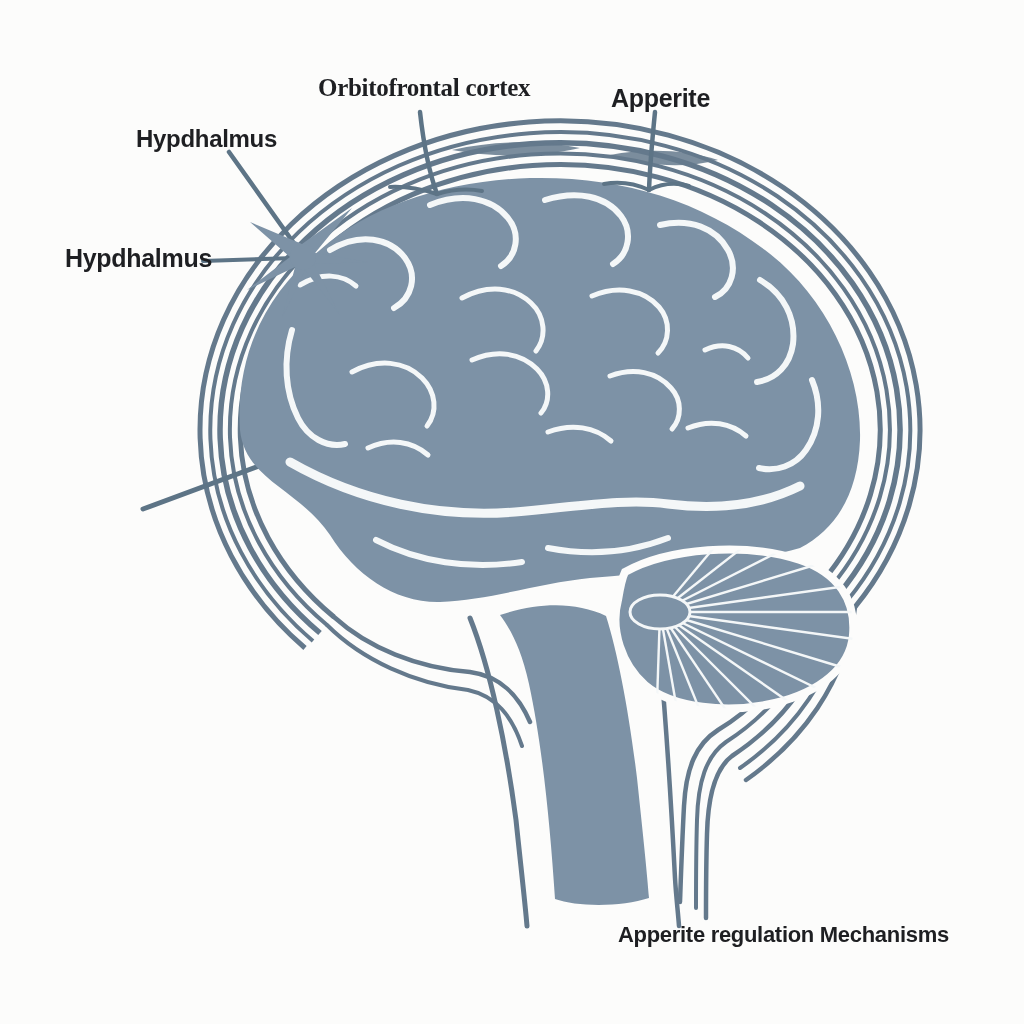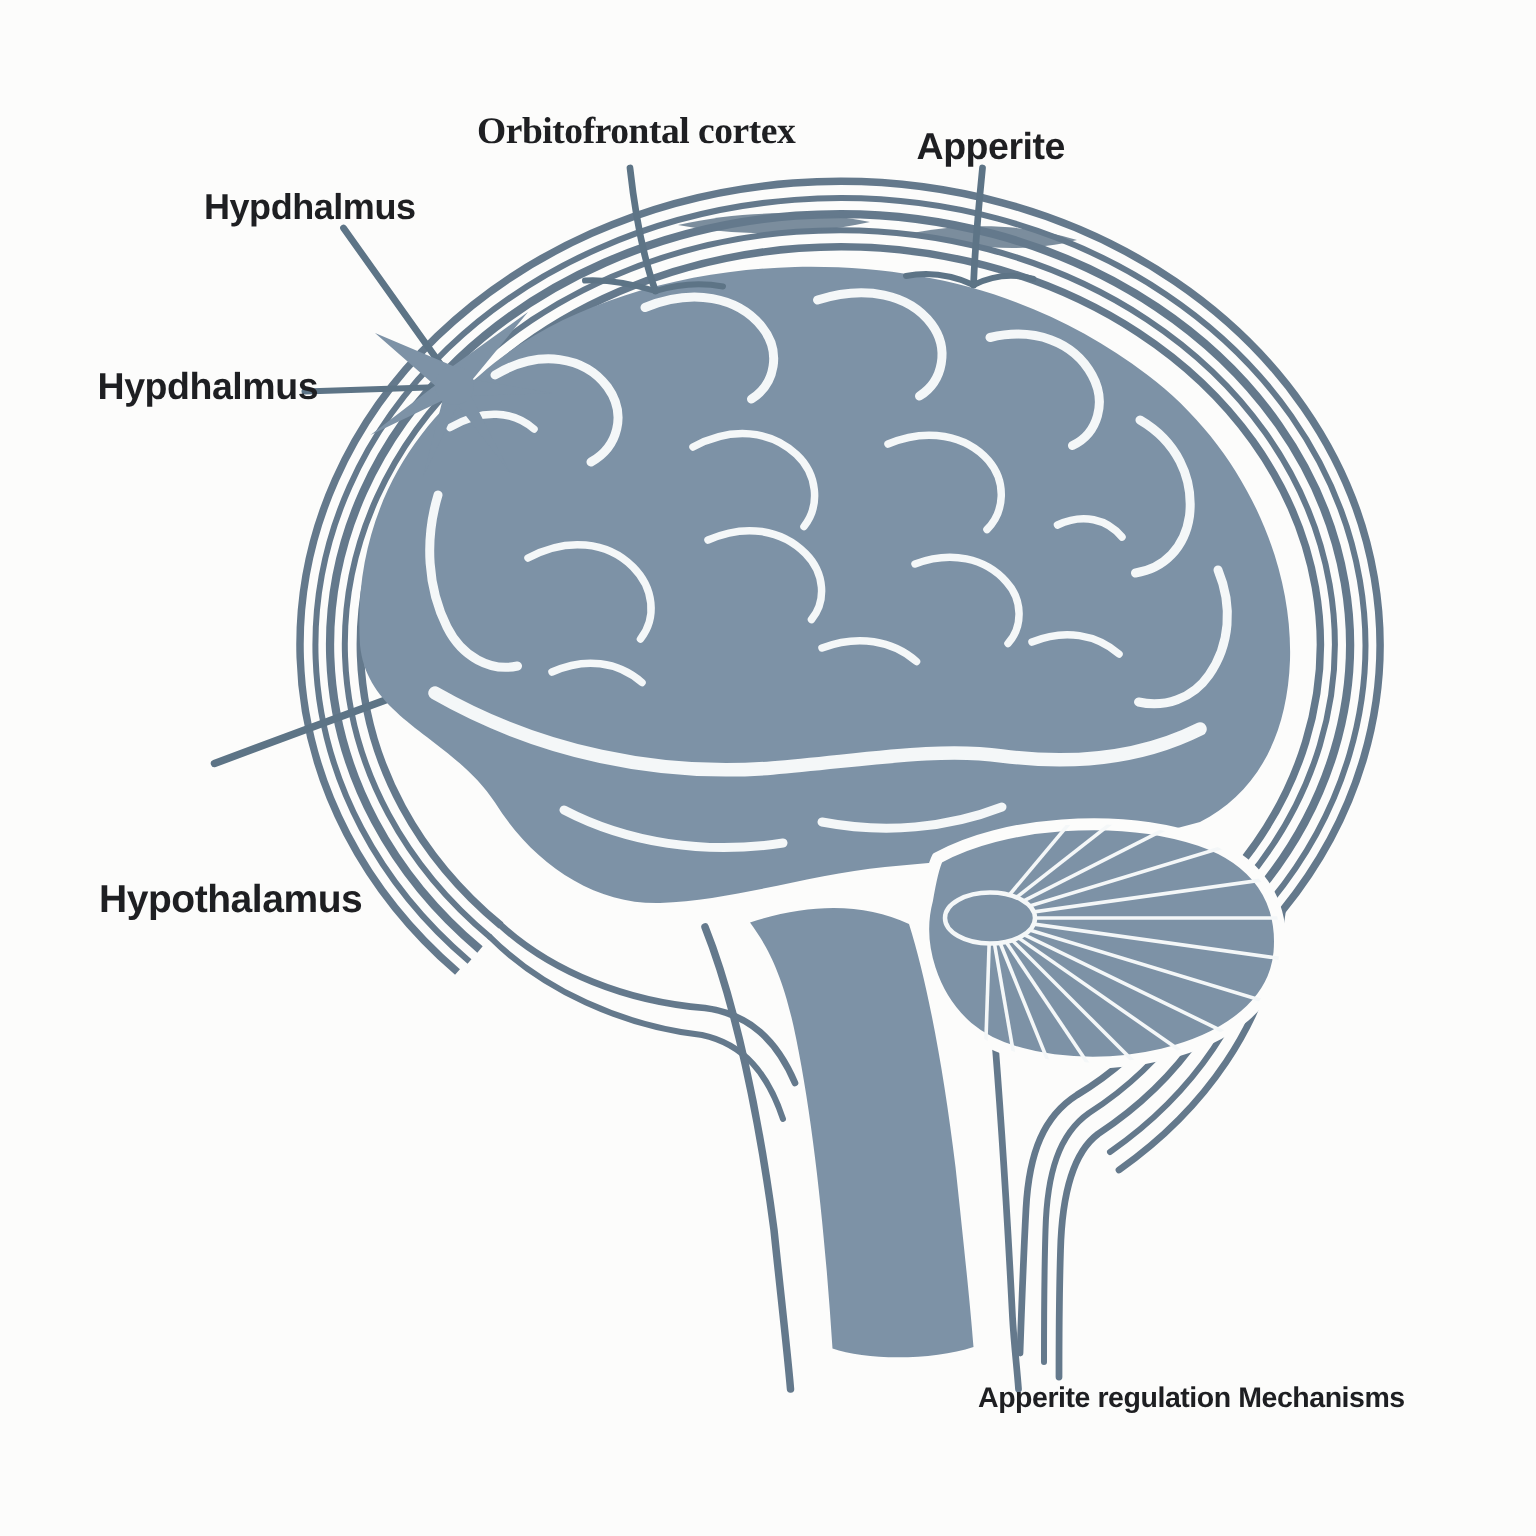--- a/index.html
+++ b/index.html
@@ -9,21 +9,21 @@
   html,body{margin:0;padding:0;}
   body{background:#ffffff;font-family:"Liberation Sans",sans-serif;}
   .stage{position:relative;width:1024px;height:1024px;background:var(--background);overflow:hidden;}
   .stage svg{position:absolute;left:0;top:0;}
   .lbl{position:absolute;white-space:nowrap;color:var(--label-text);font-weight:600;letter-spacing:-0.3px;}
   #lbl-amygdalen{left:136px;top:125px;font-size:24px;}
   #lbl-orbitofrontal{left:318px;top:74px;font-size:25px;font-family:Liberation Serif, serif;}
   #lbl-amygdala{left:611px;top:84px;font-size:25px;}
   #lbl-hypdhalmus{left:65px;top:244px;font-size:25px;}
   #lbl-hypothalamus{left:66px;top:584px;font-size:26px;}
-  #lbl-caption{left:652px;top:922px;font-size:19px;}
+  #lbl-caption{left:618px;top:922px;font-size:22px;}
   .ring{fill:none;stroke:var(--outline);}
   .flow{fill:none;stroke:var(--outline);stroke-linecap:round;}
   .solid{fill:var(--brain-fill);stroke:none;}
   .gyrus{fill:none;stroke:var(--gyri-line);stroke-linecap:round;}
   .leader{fill:none;stroke:var(--leader-line);stroke-linecap:round;}
   .fanline{fill:none;stroke:var(--gyri-line);stroke-width:2.4;}
   .lens{fill:var(--outline);opacity:.85;}
   .cbsep{fill:var(--brain-fill);stroke:var(--background);stroke-width:8;}
 </style>
 </head>
@@ -135,15 +135,14 @@
         <path class="fanline" d="M 660 612 L 653 822"></path>
       </g>
       <ellipse cx="660" cy="612" rx="30" ry="17" style="fill:var(--brain-fill);stroke:var(--gyri-line);stroke-width:3;"></ellipse>
     </g>
   </svg>
 
   <div class="lbl" id="lbl-amygdalen">Hypdhalmus</div>
   <div class="lbl" id="lbl-orbitofrontal">Orbitofrontal cortex</div>
   <div class="lbl" id="lbl-amygdala">Apperite</div>
   <div class="lbl" id="lbl-hypdhalmus">Hypdhalmus</div>
-  <div class="lbl" id="lbl-hypothalamus">Hypothalamus</div>
   <div class="lbl" id="lbl-caption">Apperite regulation Mechanisms</div>
 </div>
 
 </body></html>

